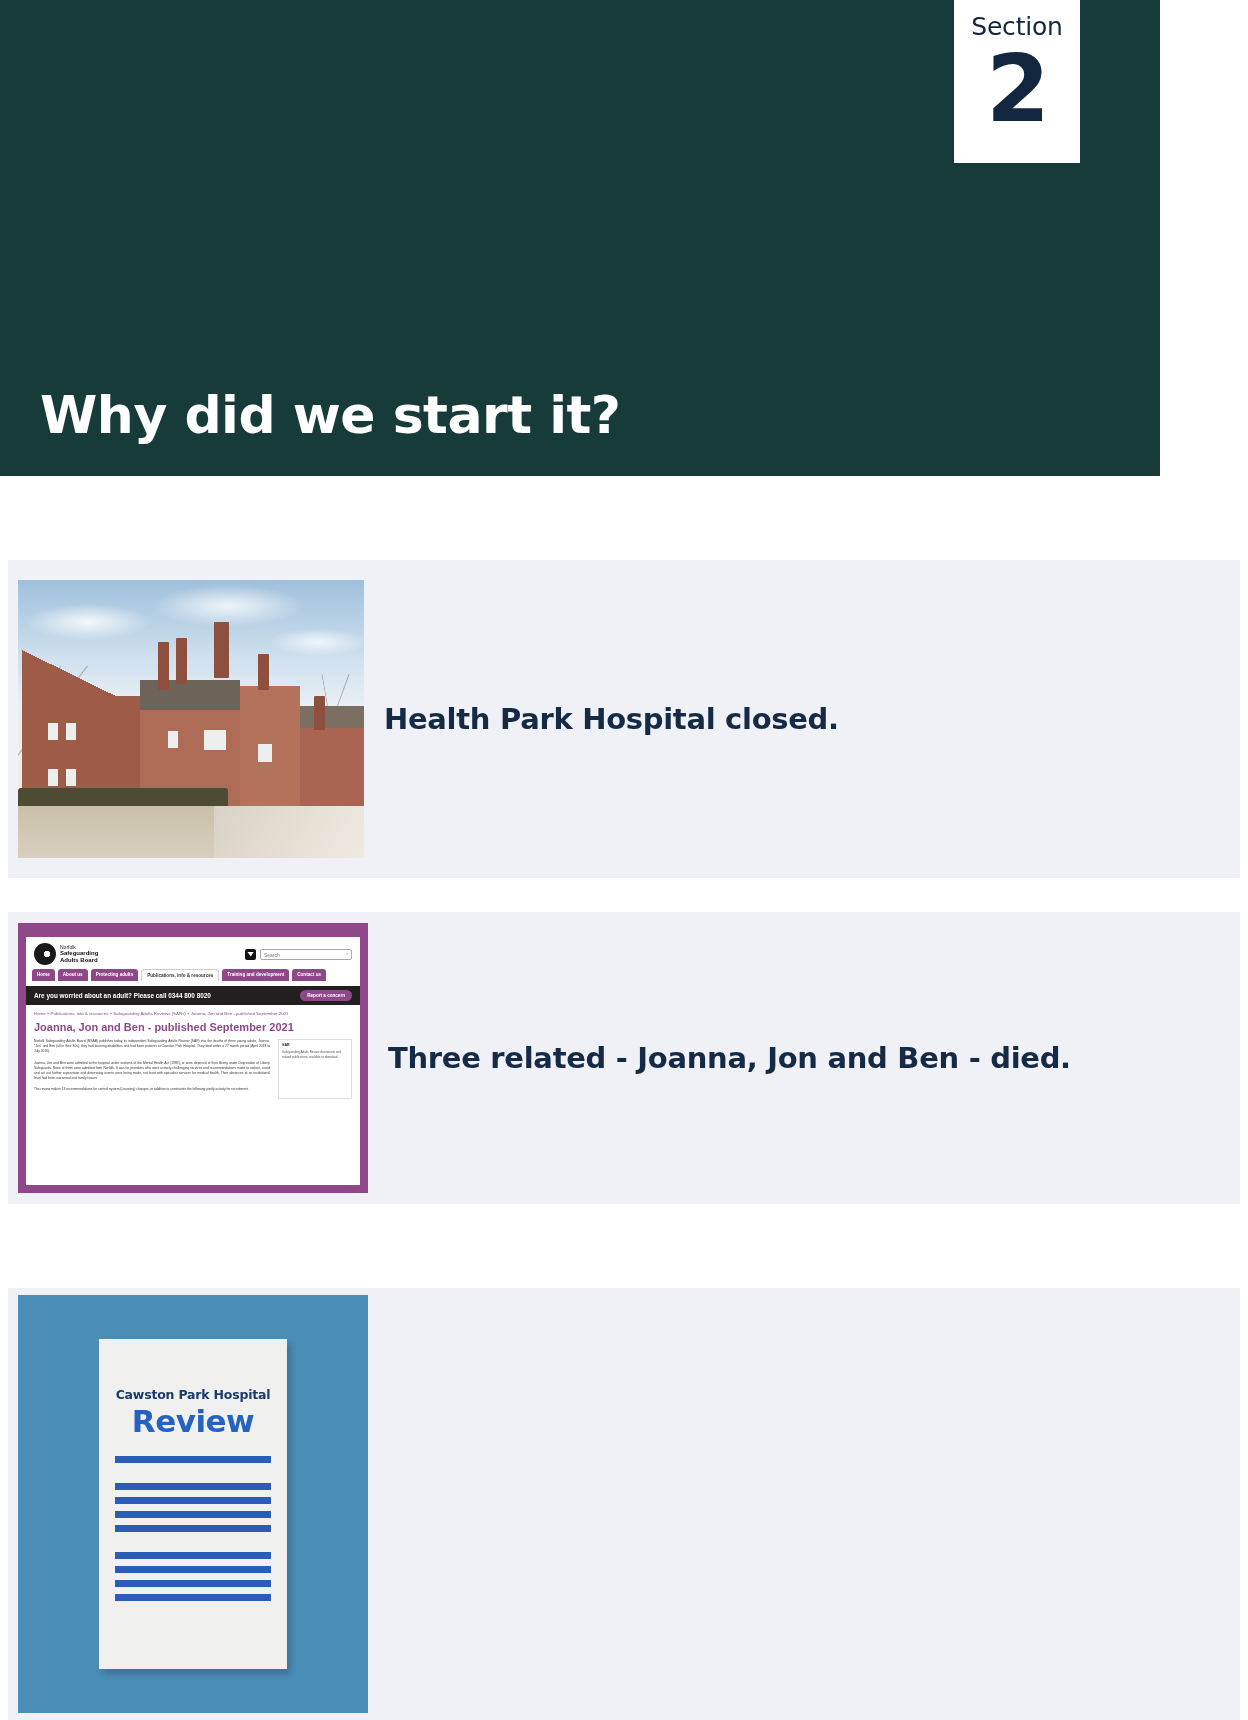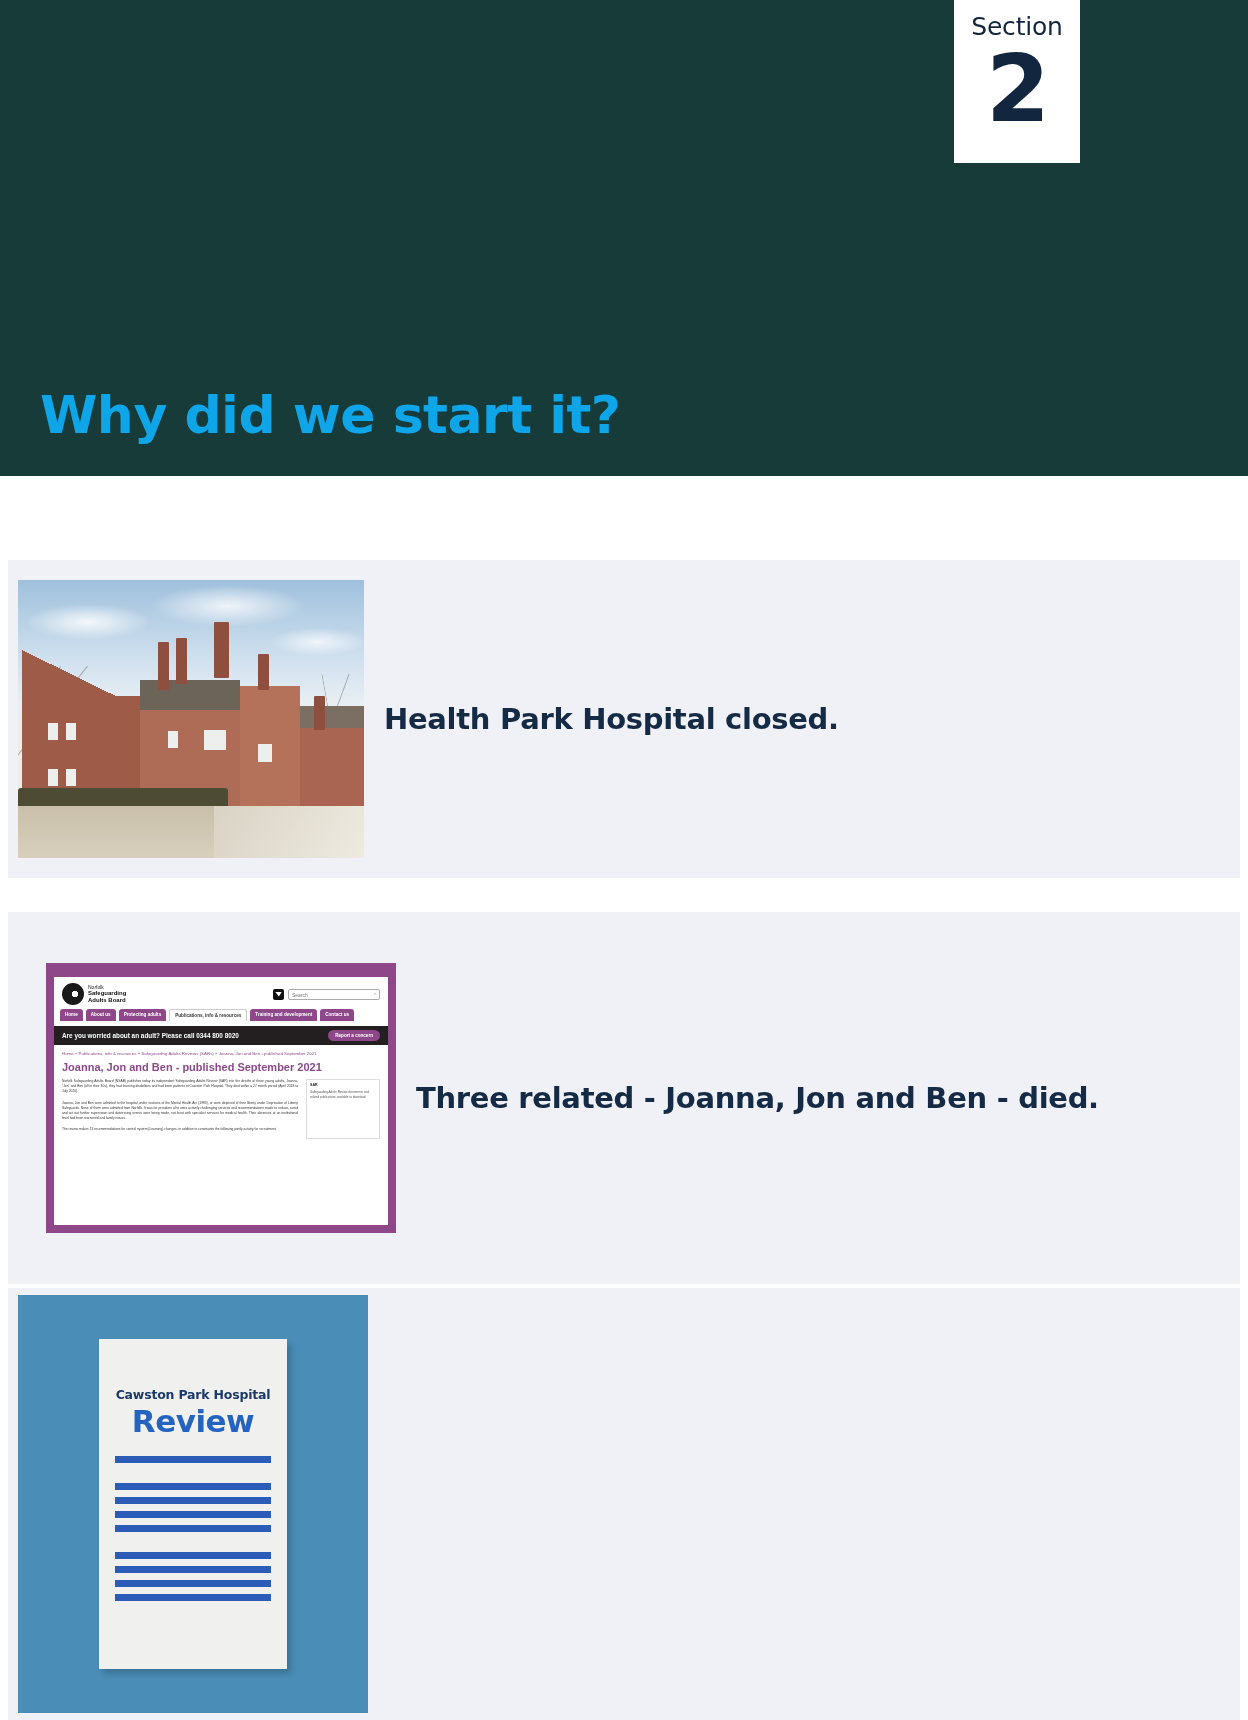--- a/index.html
+++ b/index.html
@@ -8,21 +8,21 @@
     width: 1248px;
     height: 1720px;
     background: #ffffff;
     font-family: "Liberation Sans", sans-serif;
     overflow: hidden;
   }
 
   
   .header {
     position: relative;
-    width: 1248px;
+    width: 1160px;
     height: 476px;
     background: #173B39;
   }
 
   .section-badge {
     position: absolute;
     top: 0;
     left: 954px;
     width: 126px;
     height: 163px;
@@ -51,36 +51,36 @@
   }
 
   .header-title {
     position: absolute;
     left: 40px;
     bottom: 30px;
     font-family: "DejaVu Sans", sans-serif;
     font-size: 52px;
     line-height: 62px;
     font-weight: bold;
-    color: #0ea5e9;
+    color: #ffffff;
     letter-spacing: -0.5px;
     text-align: center;
   }
 
   
   .row {
     position: absolute;
     left: 8px;
     width: 1232px;
     background: #F0F1F6;
     display: flex;
     align-items: center;
   }
   .row-1 { top: 560px;  height: 318px; }
-  .row-2 { top: 912px;  height: 372px; padding-left: 28px; }
+  .row-2 { top: 912px;  height: 292px; }
   .row-3 { top: 1288px; height: 432px; gap: 30px; }
 
   .row-media {
     flex: 0 0 auto;
     margin-left: 10px;
   }
 
   .row-text {
     font-family: "DejaVu Sans", sans-serif;
     font-weight: bold;

